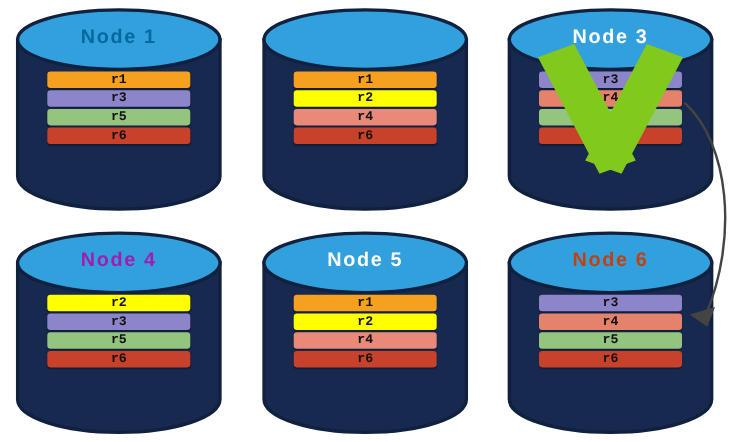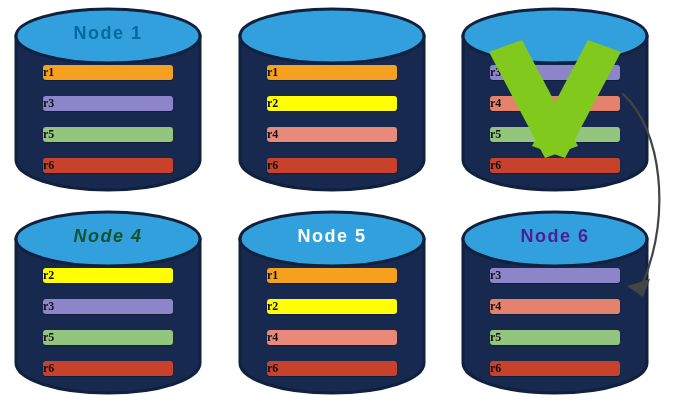--- a/index.html
+++ b/index.html
@@ -55,28 +55,28 @@
   .bars {
     position: absolute;
     left: 30px;
     top: 59px;
     width: 130px;
   }
 
   .bar {
     position: relative;
     height: 15px;
-    margin-bottom: 16px;
+    margin-bottom: 2px;
     border-radius: 3px;
     color: #111111;
     font-size: 12px;
     font-weight: bold;
     line-height: 15px;
-    text-align: left;
-    font-family: Liberation Serif, serif;
+    text-align: center;
+    font-family: Liberation Mono, monospace;
     box-shadow: 0 1px 1px rgba(0,0,0,0.28);
   }
 
   .x-overlay {
     position: absolute;
     left: 0;
     top: 0;
     width: 190px;
     height: 187px;
     pointer-events: none;
@@ -123,38 +123,39 @@
       <div class="bar" style="background-color: rgb(232, 137, 122); color: rgb(17, 17, 17);">r4</div>
       <div class="bar" style="background-color: rgb(200, 65, 42); color: rgb(17, 17, 17);">r6</div>
     </div>
   </div>
 
   <div class="node" style="left:460px; top:6px;">
     <svg class="node-svg" viewBox="0 0 190 187">
       <path d="M3 30 L3 154 A 92 30 0 0 0 187 154 L187 30 Z" fill="#17294e" stroke="#10203f" stroke-width="3"></path>
       <ellipse cx="95" cy="30" rx="92" ry="27" fill="#32a0dc" stroke="#10203f" stroke-width="3"></ellipse>
     </svg>
+    <div class="node-title" style="color: rgb(255, 255, 255);">Node 3</div>
     <div class="bars">
       <div class="bar" style="background-color: rgb(141, 133, 201); color: rgb(17, 17, 17);">r3</div>
       <div class="bar" style="background-color: rgb(229, 130, 108); color: rgb(17, 17, 17);">r4</div>
       <div class="bar" style="background-color: rgb(147, 197, 126); color: rgb(17, 17, 17);">r5</div>
       <div class="bar" style="background-color: rgb(200, 65, 42); color: rgb(17, 17, 17);">r6</div>
     </div>
     <svg class="x-overlay" viewBox="0 0 190 187">
       <polygon points="29,46 62,34 118,140 85,152" fill="#82c91e"></polygon>
       <polygon points="128,34 161,46 105,152 72,140" fill="#82c91e"></polygon>
     </svg>
   </div>
 
   <div class="node" style="left:13px; top:209px;">
     <svg class="node-svg" viewBox="0 0 190 187">
       <path d="M3 30 L3 154 A 92 30 0 0 0 187 154 L187 30 Z" fill="#17294e" stroke="#10203f" stroke-width="3"></path>
       <ellipse cx="95" cy="30" rx="92" ry="27" fill="#32a0dc" stroke="#10203f" stroke-width="3"></ellipse>
     </svg>
-    <div class="node-title" style="color: #14532d; font-style: italic;">Node 4</div>
+    <div class="node-title" style="color: #a21caf;">Node 4</div>
     <div class="bars">
       <div class="bar" style="background-color: rgb(255, 255, 0); color: rgb(17, 17, 17);">r2</div>
       <div class="bar" style="background-color: rgb(141, 133, 201); color: rgb(17, 17, 17);">r3</div>
       <div class="bar" style="background-color: rgb(147, 197, 126); color: rgb(17, 17, 17);">r5</div>
       <div class="bar" style="background-color: rgb(200, 65, 42); color: rgb(17, 17, 17);">r6</div>
     </div>
   </div>
 
   <div class="node" style="left:237px; top:209px;">
     <svg class="node-svg" viewBox="0 0 190 187">
@@ -168,21 +169,21 @@
       <div class="bar" style="background-color: rgb(232, 137, 122); color: rgb(17, 17, 17);">r4</div>
       <div class="bar" style="background-color: rgb(200, 65, 42); color: rgb(17, 17, 17);">r6</div>
     </div>
   </div>
 
   <div class="node" style="left:460px; top:209px;">
     <svg class="node-svg" viewBox="0 0 190 187">
       <path d="M3 30 L3 154 A 92 30 0 0 0 187 154 L187 30 Z" fill="#17294e" stroke="#10203f" stroke-width="3"></path>
       <ellipse cx="95" cy="30" rx="92" ry="27" fill="#32a0dc" stroke="#10203f" stroke-width="3"></ellipse>
     </svg>
-    <div class="node-title" style="color: #4c1d95;">Node 6</div>
+    <div class="node-title" style="color: #c2410c;">Node 6</div>
     <div class="bars">
       <div class="bar" style="background-color: rgb(141, 133, 201); color: rgb(17, 17, 17);">r3</div>
       <div class="bar" style="background-color: rgb(229, 130, 108); color: rgb(17, 17, 17);">r4</div>
       <div class="bar" style="background-color: rgb(147, 197, 126); color: rgb(17, 17, 17);">r5</div>
       <div class="bar" style="background-color: rgb(200, 65, 42); color: rgb(17, 17, 17);">r6</div>
     </div>
   </div>
 
   <svg class="arrow-layer" viewBox="0 0 676 402">
     <path d="M623 94 C 662 130, 672 215, 641 288" fill="none" stroke="#444444" stroke-width="2.2" stroke-linecap="round"></path>

